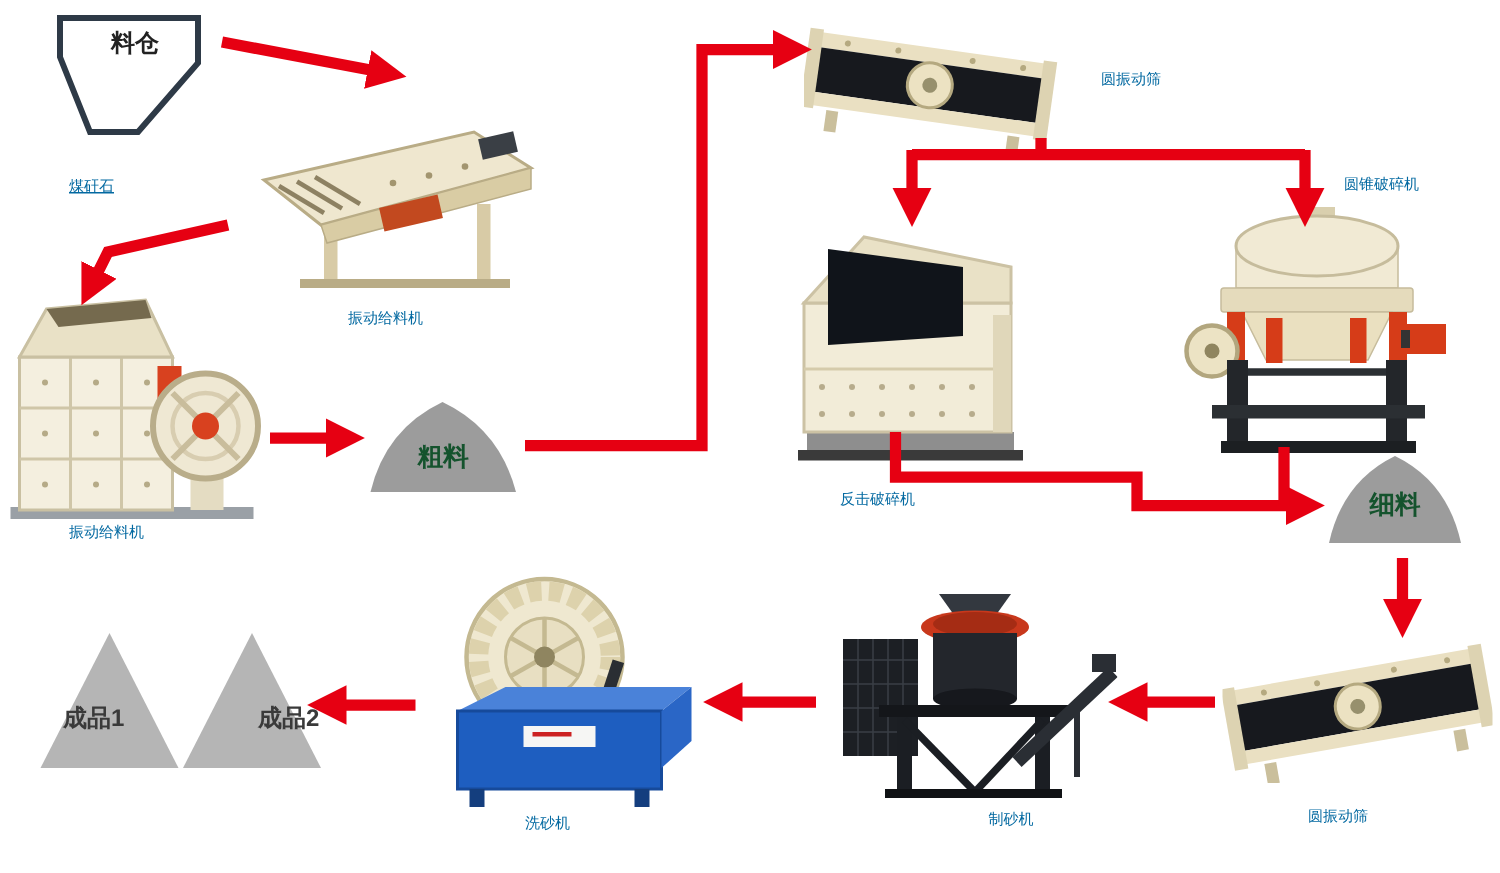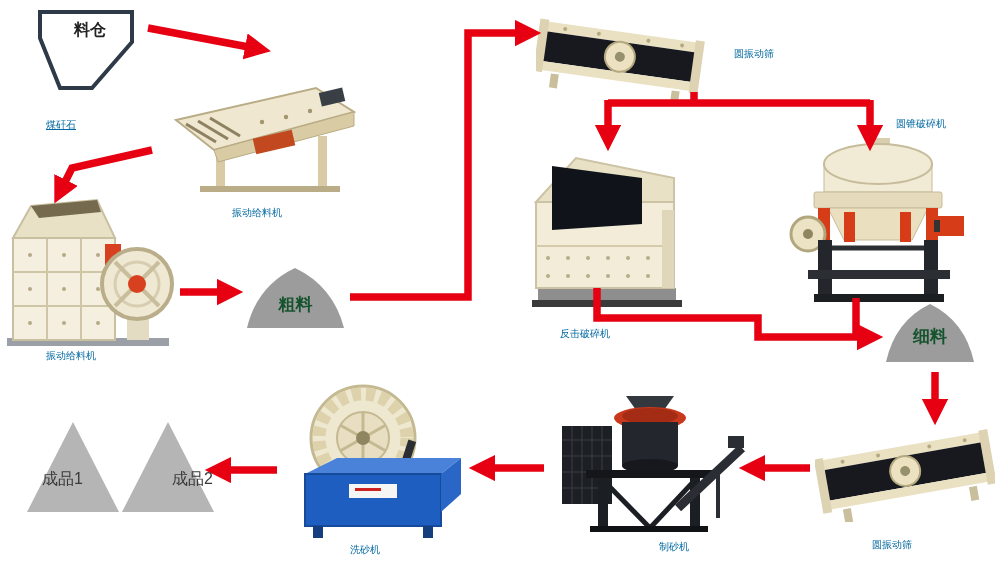--- a/index.html
+++ b/index.html
@@ -3,21 +3,21 @@
 <meta charset="utf-8">
 <style>
   * { margin:0; padding:0; box-sizing:border-box; }
   html,body { background:#ffffff; }
   body { font-family:"Liberation Sans","DejaVu Sans",sans-serif; }
   .canvas { position:relative; width:1000px; height:582px; background:#ffffff; overflow:hidden; }
   .abs { position:absolute; }
   .label { position:absolute; font-size:10px; color:#0369a1; white-space:nowrap; line-height:1.2; }
   .label-bold { font-weight:bold; color:#222; font-size:16px;font-family:Liberation Serif, serif; }
   .pile-label { position:absolute; font-size:17px; font-weight:bold; color:#14532d; text-align:center; }
-  .tri-label { position:absolute; font-size:16px; font-weight:normal; color:#3a3a3a; }
+  .tri-label { position:absolute; font-size:16px; font-weight:bold; color:#3a3a3a; }
   svg { display:block; }
 </style>
 </head>
 <body>
 
 <div class="canvas">
 
   <svg class="abs" style="left:34px; top:4px;" width="104" height="90" viewBox="0 0 104 90">
     <polygon points="6,8 98,8 98,38 58,84 26,84 6,34" fill="#ffffff" stroke="#2e3a47" stroke-width="4"></polygon>
   </svg>

